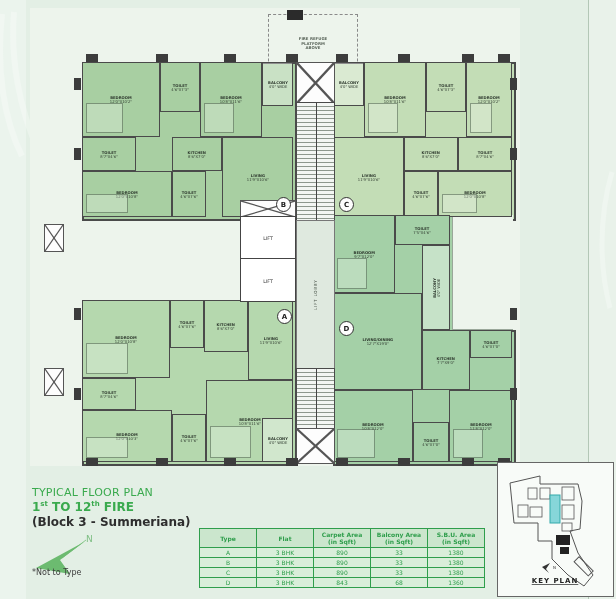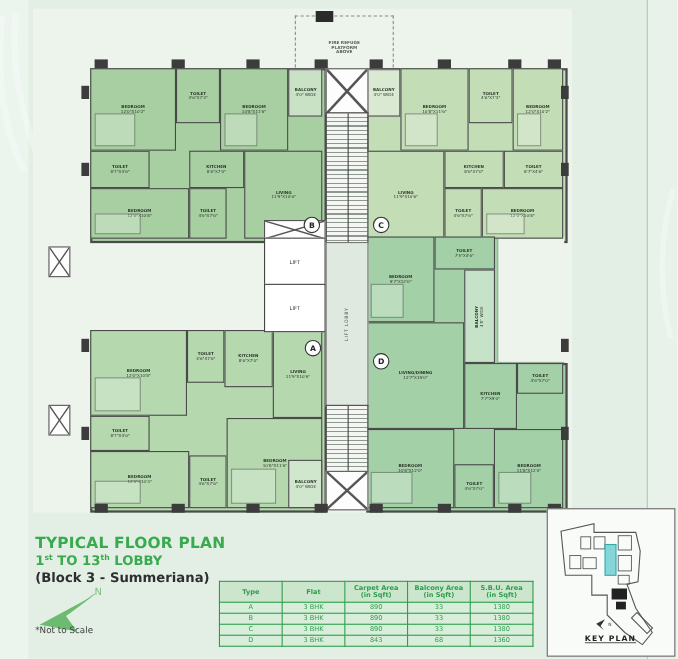--- a/index.html
+++ b/index.html
@@ -45,21 +45,21 @@
           font-size:7px;font-weight:bold;color:#222;}
   .col{position:absolute;background:#3c3c3c;}
   .refuge{position:absolute;border:1px dashed #8a8a8a;}
   .refuge span{position:absolute;left:0;right:0;top:22px;text-align:center;font-size:6px;
                line-height:6.5px;color:#5a655a;font-weight:bold;white-space:pre-line;
                transform:scale(.65);transform-origin:center top;}
   .blackbox{position:absolute;background:#2b2b2b;}
 
   
   #titleblock{position:absolute;left:32px;top:486px;}
-  .t1{font-size:14px;font-weight:bold;color:var(--accent_green);letter-spacing:.2px;}
+  .t1{font-size:11px;font-weight:normal;color:var(--accent_green);letter-spacing:.2px;}
   .t2{font-size:12px;font-weight:bold;color:var(--accent_green);margin-top:1px;}
   .t2 sup{font-size:7px;}
   .t3{font-size:12px;font-weight:bold;color:#2e2e2e;margin-top:1px;}
   #northmain{position:absolute;left:34px;top:538px;width:56px;height:36px;}
   #north-n{position:absolute;left:86px;top:534px;font-size:9px;color:#7fbf84;}
   #nts{position:absolute;left:32px;top:568px;font-size:8px;color:#3d3d3d;}
 
   
   #legend{position:absolute;left:199px;top:528px;border-collapse:collapse;}
   #legend th,#legend td{border:1px solid var(--table_green);color:var(--table_green);
@@ -404,29 +404,29 @@
         <div class="col" style="left: 480px; top: 140px; width: 7px; height: 12px;"></div>
         <div class="col" style="left: 44px; top: 300px; width: 7px; height: 12px;"></div>
         <div class="col" style="left: 480px; top: 300px; width: 7px; height: 12px;"></div>
         <div class="col" style="left: 44px; top: 380px; width: 7px; height: 12px;"></div>
         <div class="col" style="left: 480px; top: 380px; width: 7px; height: 12px;"></div>
       </div>
   </div>
 
   <div id="titleblock">
     <div class="t1">TYPICAL FLOOR PLAN</div>
-    <div class="t2"><span>1</span><sup>st</sup><span> TO 13</span><sup>th</sup><span> LOBBY</span></div>
+    <div class="t2"><span>1</span><sup>st</sup><span> TO 12</span><sup>th</sup><span> FIRE</span></div>
     <div class="t3">(Block 3 - Summeriana)</div>
   </div>
   <svg id="northmain" viewBox="0 0 56 36">
     <line x1="28" y1="20" x2="52" y2="2" stroke="#8cc98f" stroke-width="1"></line>
     <polygon points="2,30 50,4 26,22 36,36" fill="#6cbb70"></polygon>
   </svg>
   <div id="north-n">N</div>
-  <div id="nts">*Not to Scale</div>
+  <div id="nts">*Not to Type</div>
 
   <table id="legend">
     <thead>
         <tr>
           <th>Type</th>
           <th>Flat</th>
           <th>Carpet Area
 (in Sqft)</th>
           <th>Balcony Area
 (in Sqft)</th>

